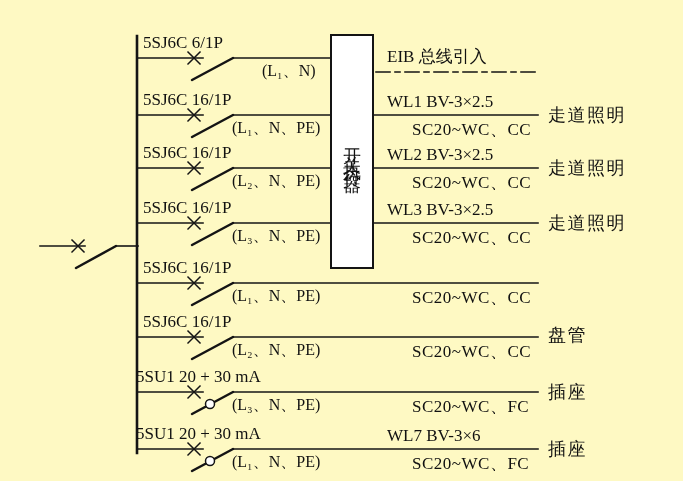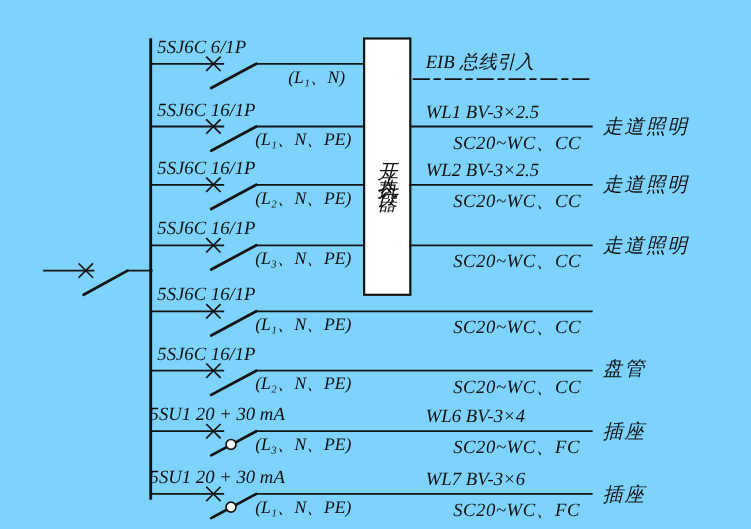--- a/index.html
+++ b/index.html
@@ -1,18 +1,18 @@
 <!DOCTYPE html>
 <html><head>
 <meta charset="utf-8">
 <style>
   html,body{margin:0;padding:0;background:#ffffff;}
   .stage{
-    position:relative;width:683px;height:481px;background:#7dd3fc;overflow:hidden;
-    font-family:"Liberation Serif","DejaVu Serif",serif;color:#111;font-style:italic;
+    position:relative;width:683px;height:481px;background:#fef9c3;overflow:hidden;
+    font-family:"Liberation Serif","DejaVu Serif",serif;color:#111;
   }
   .stage svg{position:absolute;left:0;top:0;}
   svg line{stroke:#141414;stroke-width:1.6;stroke-linecap:square;}
   svg line.x{stroke-width:1.5;}
   svg line.blade{stroke-width:2.5;stroke-linecap:round;}
   svg line.bus{stroke-width:2.6;}
   svg line.eib{stroke-dasharray:14 5 5 5;}
   svg rect.box{fill:#ffffff;stroke:#141414;stroke-width:2;}
   svg circle.rcd{fill:#ffffff;stroke:#141414;stroke-width:1.5;}
   .t{position:absolute;white-space:nowrap;line-height:1.05;}
@@ -148,29 +148,29 @@
   <div class="t clabel" style="left:387px;top:48px">EIB 总线引入</div>
 
   <div class="t clabel" style="left:387px;top:93px">WL1 BV-3×2.5</div>
   <div class="t spec" style="left:389px;top:121px">SC20~WC、CC</div>
   <div class="t load" style="left:548px;top:106px">走道照明</div>
 
   <div class="t clabel" style="left:387px;top:146px">WL2 BV-3×2.5</div>
   <div class="t spec" style="left:389px;top:174px">SC20~WC、CC</div>
   <div class="t load" style="left:548px;top:159px">走道照明</div>
 
+  <div class="t clabel" style="left:387px;top:201px">WL3 BV-3×2.5</div>
   <div class="t spec" style="left:389px;top:229px">SC20~WC、CC</div>
   <div class="t load" style="left:548px;top:214px">走道照明</div>
 
   <div class="t spec" style="left:389px;top:289px">SC20~WC、CC</div>
 
   <div class="t spec" style="left:389px;top:343px">SC20~WC、CC</div>
   <div class="t load" style="left:548px;top:326px">盘管</div>
 
-  <div class="t clabel" style="left:387px;top:370px">WL6 BV-3×4</div>
   <div class="t spec" style="left:389px;top:398px">SC20~WC、FC</div>
   <div class="t load" style="left:548px;top:383px">插座</div>
 
   <div class="t clabel" style="left:387px;top:427px">WL7 BV-3×6</div>
   <div class="t spec" style="left:389px;top:455px">SC20~WC、FC</div>
   <div class="t load" style="left:548px;top:440px">插座</div>
 
 </div>
 
 </body></html>

